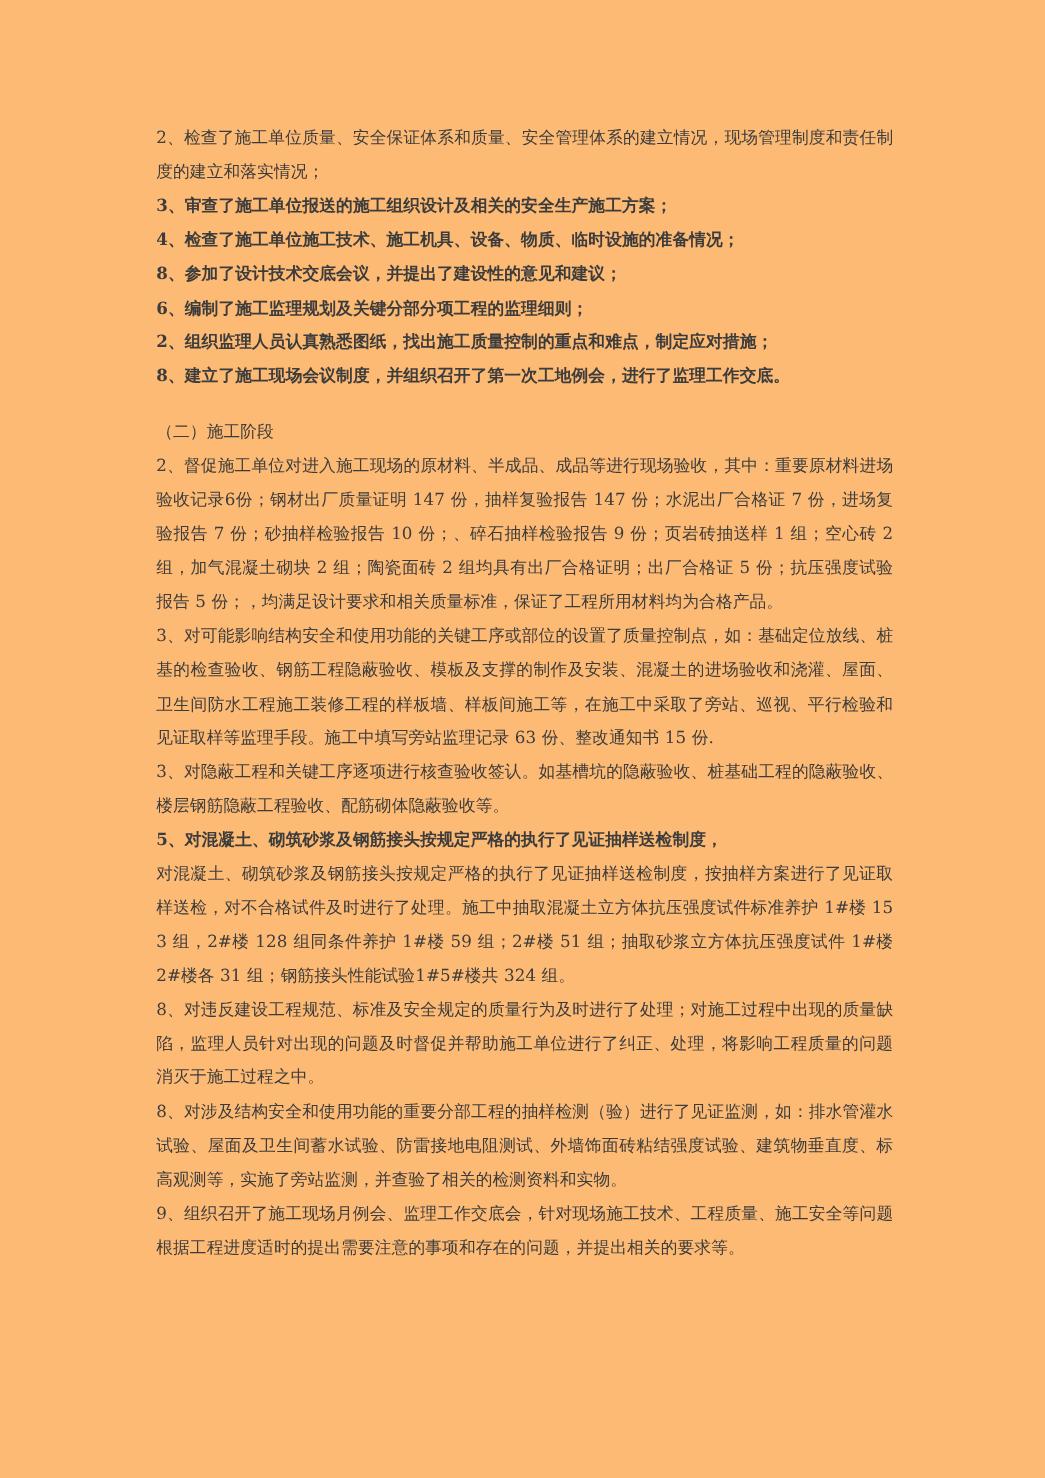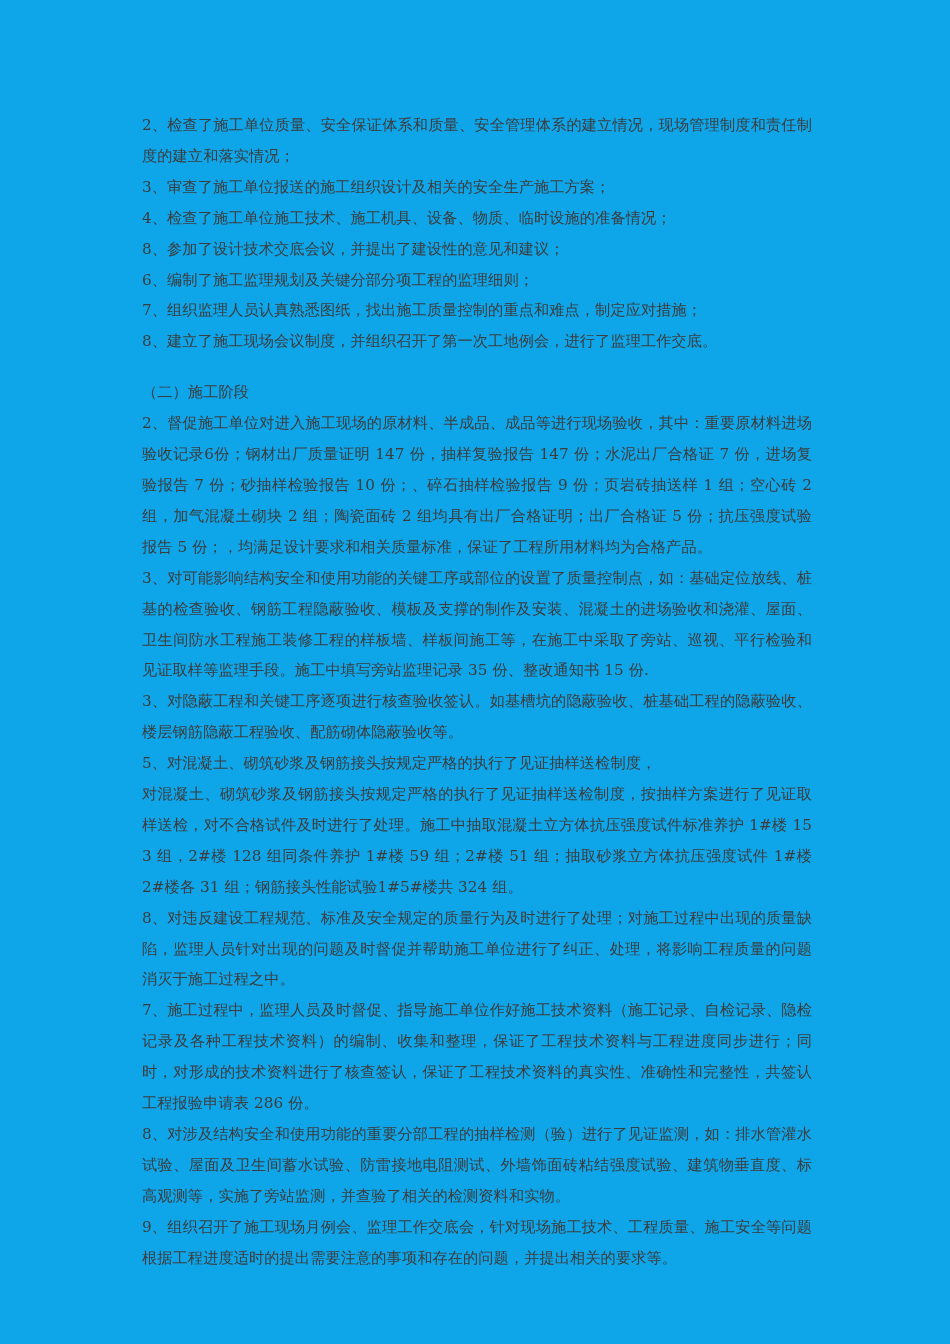--- a/index.html
+++ b/index.html
@@ -11,21 +11,21 @@
     width: 950px;
     height: 1344px;
     font-family: "DejaVu Serif", "Liberation Serif", serif;
     color: #3c3c3c;
     overflow: hidden;
   }
   #page {
     position: relative;
     width: 950px;
     height: 1344px;
-    background: #0ea5e9;
+    background: #fdba74;
     box-sizing: border-box;
     padding-left: 48px;
   }
   #content {
     position: absolute;
     left: 142px;
     top: 110px;
     width: 670px;
   }
   .para {
@@ -42,38 +42,38 @@
   }
   
   .para.heading {
     text-indent: 0;
     text-align: left;
     margin-top: 20px;
   }
   
   .para.short {
     text-align: left;
+    font-weight: bold;
   }
 </style>
 </head>
 <body>
 
 <div id="page">
   <div id="content">
       <p class="para">2、检查了施工单位质量、安全保证体系和质量、安全管理体系的建立情况，现场管理制度和责任制度的建立和落实情况；</p>
       <p class="para short">3、审查了施工单位报送的施工组织设计及相关的安全生产施工方案；</p>
       <p class="para short">4、检查了施工单位施工技术、施工机具、设备、物质、临时设施的准备情况；</p>
       <p class="para short">8、参加了设计技术交底会议，并提出了建设性的意见和建议；</p>
       <p class="para short">6、编制了施工监理规划及关键分部分项工程的监理细则；</p>
-      <p class="para short">7、组织监理人员认真熟悉图纸，找出施工质量控制的重点和难点，制定应对措施；</p>
+      <p class="para short">2、组织监理人员认真熟悉图纸，找出施工质量控制的重点和难点，制定应对措施；</p>
       <p class="para short">8、建立了施工现场会议制度，并组织召开了第一次工地例会，进行了监理工作交底。</p>
       <p class="para heading">（二）施工阶段</p>
       <p class="para">2、督促施工单位对进入施工现场的原材料、半成品、成品等进行现场验收，其中：重要原材料进场验收记录6份；钢材出厂质量证明 147 份，抽样复验报告 147 份；水泥出厂合格证 7 份，进场复验报告 7 份；砂抽样检验报告 10 份；、碎石抽样检验报告 9 份；页岩砖抽送样 1 组；空心砖 2 组，加气混凝土砌块 2 组；陶瓷面砖 2 组均具有出厂合格证明；出厂合格证 5 份；抗压强度试验报告 5 份；，均满足设计要求和相关质量标准，保证了工程所用材料均为合格产品。</p>
-      <p class="para">3、对可能影响结构安全和使用功能的关键工序或部位的设置了质量控制点，如：基础定位放线、桩基的检查验收、钢筋工程隐蔽验收、模板及支撑的制作及安装、混凝土的进场验收和浇灌、屋面、卫生间防水工程施工装修工程的样板墙、样板间施工等，在施工中采取了旁站、巡视、平行检验和见证取样等监理手段。施工中填写旁站监理记录 35 份、整改通知书 15 份.</p>
+      <p class="para">3、对可能影响结构安全和使用功能的关键工序或部位的设置了质量控制点，如：基础定位放线、桩基的检查验收、钢筋工程隐蔽验收、模板及支撑的制作及安装、混凝土的进场验收和浇灌、屋面、卫生间防水工程施工装修工程的样板墙、样板间施工等，在施工中采取了旁站、巡视、平行检验和见证取样等监理手段。施工中填写旁站监理记录 63 份、整改通知书 15 份.</p>
       <p class="para">3、对隐蔽工程和关键工序逐项进行核查验收签认。如基槽坑的隐蔽验收、桩基础工程的隐蔽验收、楼层钢筋隐蔽工程验收、配筋砌体隐蔽验收等。</p>
       <p class="para short">5、对混凝土、砌筑砂浆及钢筋接头按规定严格的执行了见证抽样送检制度，</p>
       <p class="para">对混凝土、砌筑砂浆及钢筋接头按规定严格的执行了见证抽样送检制度，按抽样方案进行了见证取样送检，对不合格试件及时进行了处理。施工中抽取混凝土立方体抗压强度试件标准养护 1#楼 153 组，2#楼 128 组同条件养护 1#楼 59 组；2#楼 51 组；抽取砂浆立方体抗压强度试件 1#楼 2#楼各 31 组；钢筋接头性能试验1#5#楼共 324 组。</p>
       <p class="para">8、对违反建设工程规范、标准及安全规定的质量行为及时进行了处理；对施工过程中出现的质量缺陷，监理人员针对出现的问题及时督促并帮助施工单位进行了纠正、处理，将影响工程质量的问题消灭于施工过程之中。</p>
-      <p class="para">7、施工过程中，监理人员及时督促、指导施工单位作好施工技术资料（施工记录、自检记录、隐检记录及各种工程技术资料）的编制、收集和整理，保证了工程技术资料与工程进度同步进行；同时，对形成的技术资料进行了核查签认，保证了工程技术资料的真实性、准确性和完整性，共签认工程报验申请表 286 份。</p>
       <p class="para">8、对涉及结构安全和使用功能的重要分部工程的抽样检测（验）进行了见证监测，如：排水管灌水试验、屋面及卫生间蓄水试验、防雷接地电阻测试、外墙饰面砖粘结强度试验、建筑物垂直度、标高观测等，实施了旁站监测，并查验了相关的检测资料和实物。</p>
       <p class="para">9、组织召开了施工现场月例会、监理工作交底会，针对现场施工技术、工程质量、施工安全等问题根据工程进度适时的提出需要注意的事项和存在的问题，并提出相关的要求等。</p>
     </div>
 </div>
 
 </body></html>

